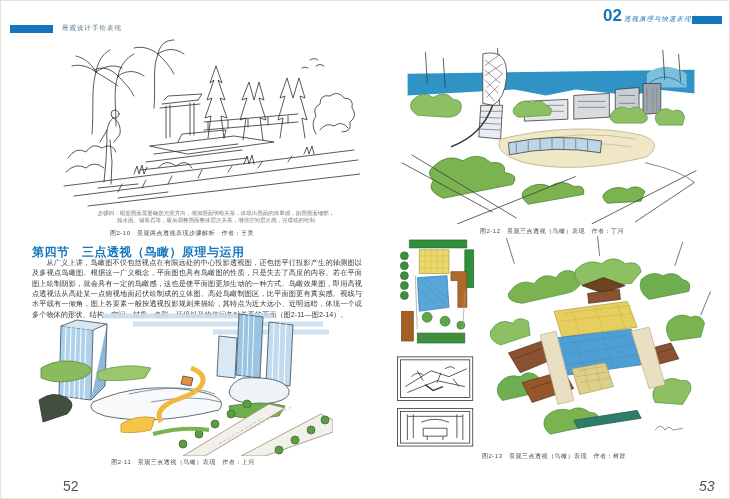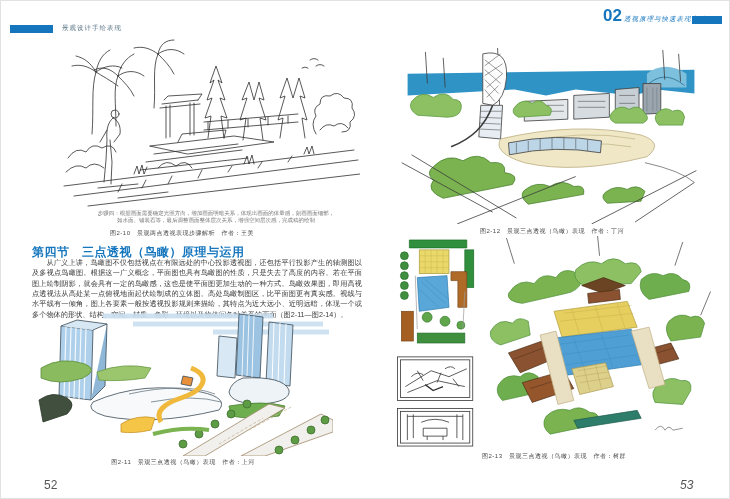--- a/index.html
+++ b/index.html
@@ -26,21 +26,21 @@
   .caption{font-size:6px;color:#4a4a4a;text-align:center;letter-spacing:0.5px;}
   .cap-1{left:36px;top:229px;width:292px;}
   .cap-2{left:33px;top:458px;width:300px;}
   .cap-3{left:400px;top:227px;width:304px;}
   .cap-4{left:404px;top:452px;width:300px;}
   .sec-heading{left:32px;top:244px;width:330px;font-size:12px;font-weight:bold;color:#1576be;letter-spacing:0.5px;}
   .sec-para{
     left:32px;top:258px;width:330px;font-size:7.2px;line-height:1.44;color:#3a3a3a;
     text-align:justify;text-indent:2em;
   }
-  .page-num{font-size:12px;color:#555;}
+  .page-num{font-size:14px;color:#555;margin-left:19px;}
   .pn-left{left:44px;top:478px;}
   .pn-right{left:680px;top:478px;font-style:italic;}
   svg{display:block;}
 </style>
 </head>
 <body>
 
 <div class="spread">
 
   <div class="abs lp-bar"></div>

